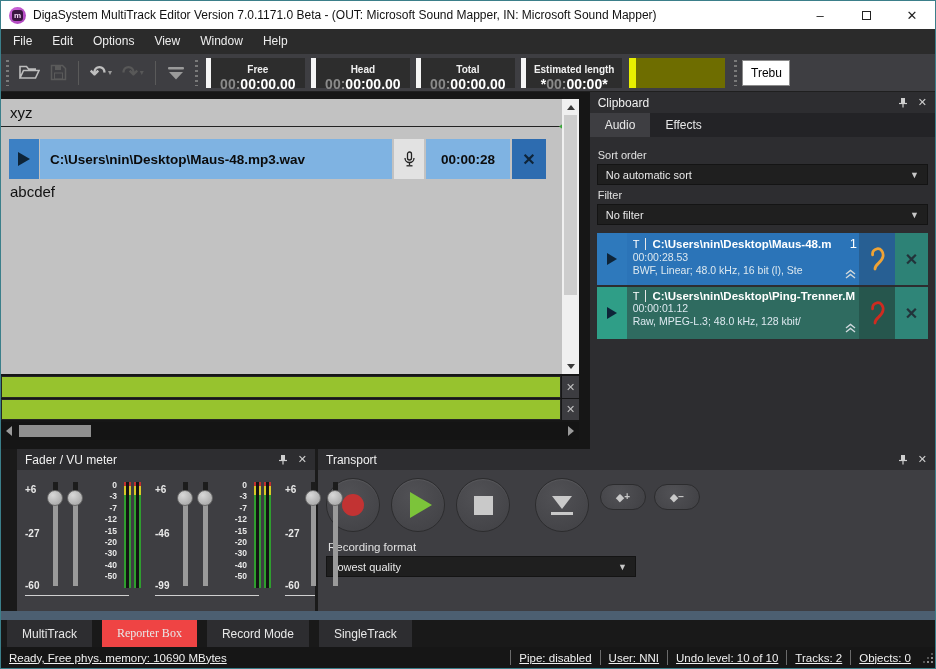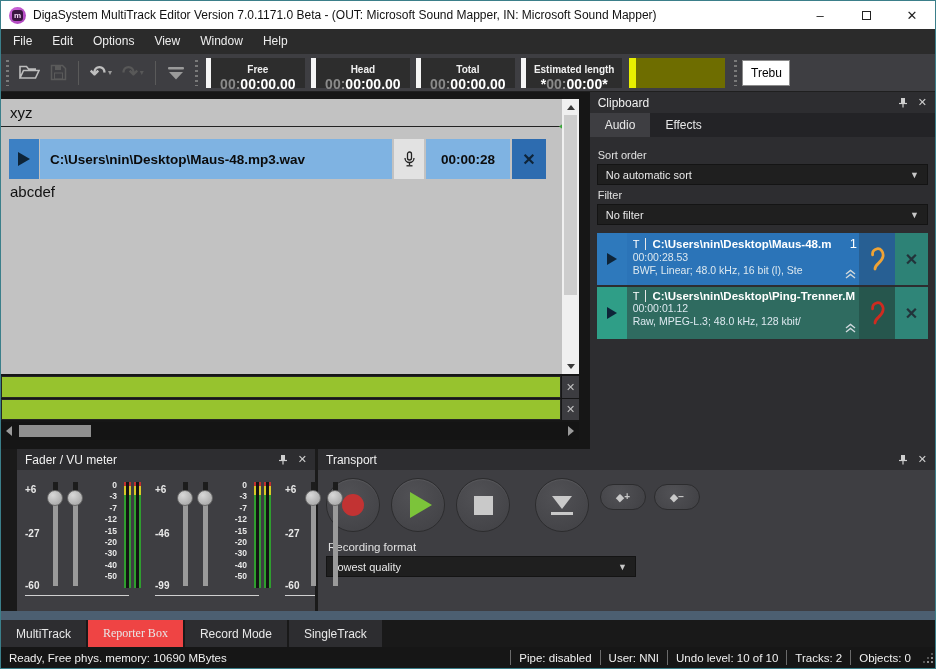--- a/index.html
+++ b/index.html
@@ -170,24 +170,24 @@
   .skip-bar { width:22px; height:3px; background:#c9c9c9; margin-top:3px; }
   .smallbtn { width:46px; height:26px; border-radius:13px; background:radial-gradient(circle at 40% 32%, #515155, #404044);
               border:1px solid #2c2c2e; color:#c9c9c9; display:flex; align-items:center; justify-content:center;
               margin:6px 8px 0 0; font-size:11px; }
   .smallbtn sup { font-size:10px; font-weight:bold; position:relative; top:-1px; }
   .tr-label { font-size:11.5px; color:#e0e0e0; margin:9px 0 3px 2px; }
   .tr-dd { width:310px; }
 
   
   .slate { height:9px; background:#4c5f71; flex-shrink:0; }
-  .tabbar { height:27px; background:#191919; display:flex; align-items:stretch; gap:2px; flex-shrink:0; }
+  .tabbar { height:27px; background:#191919; display:flex; align-items:stretch; padding-left:6px; gap:10px; flex-shrink:0; }
   .btab { background:#2d2d30; color:#e8e8e8; font-size:12px; padding:0 15px; display:flex; align-items:center; }
   .btab.active { background:#ef4444;font-family:Liberation Serif, serif; }
-  .statusbar { flex:1; background:#161616; display:flex; align-items:center; color:#f0f0f0; font-size:11.5px; }
+  .statusbar { flex:1; background:#161616; display:flex; align-items:center; color:#f0f0f0; font-size:11.5px;text-decoration:underline; }
   .st-left { padding-left:8px; }
   .st-right { margin-left:auto; display:flex; align-items:center; height:100%; }
   .st-seg { border-left:1px solid #6a6a6a; padding:0 8px; display:flex; align-items:center; height:70%; }
   .grip-corner { position:relative; width:14px; height:14px; margin-left:2px; }
   .grip-corner::before { content:''; position:absolute; right:2px; bottom:2px; width:2px; height:2px; background:#8a8a8a;
       box-shadow:-4px 0 #8a8a8a, -8px 0 #555, 0 -4px #8a8a8a, -4px -4px #555, 0 -8px #555; }
 </style>
 </head>
 <body>
 

